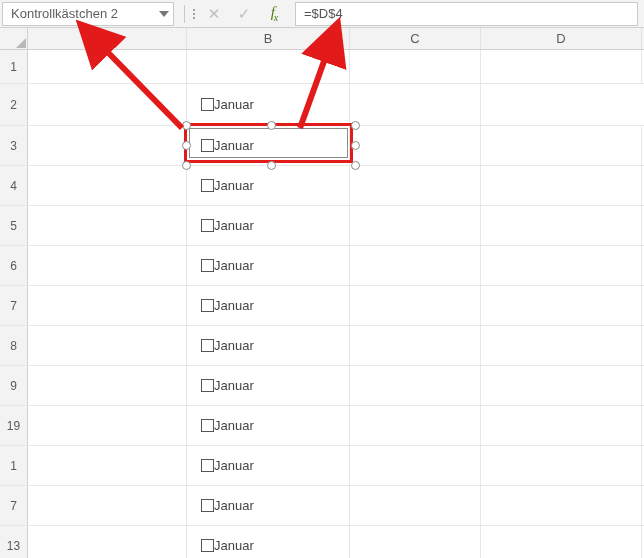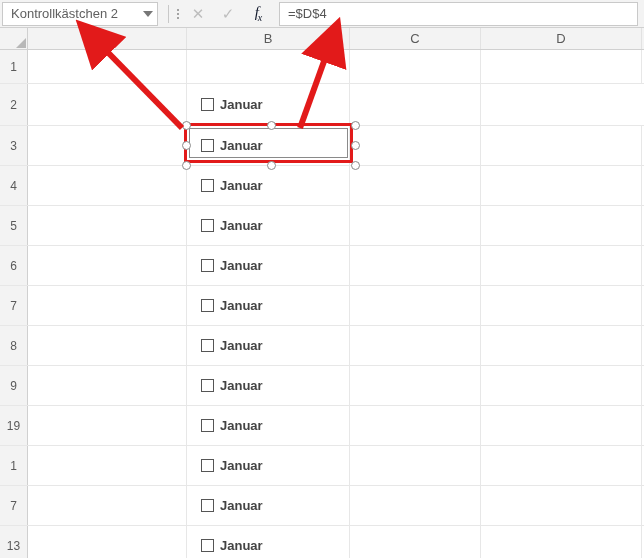--- a/index.html
+++ b/index.html
@@ -20,21 +20,21 @@
     align-items: center;
     height: 28px;
     background: #f3f3f3;
     border-bottom: 1px solid #d0d0d0;
     padding: 0 6px 0 0;
   }
   .namebox {
     display: flex;
     align-items: center;
     justify-content: space-between;
-    width: 156px;
+    width: 172px;
     height: 24px;
     background: #fff;
     border: 1px solid #c9c9c9;
     margin: 0 0 0 2px;
     padding: 0 4px 0 8px;
   }
   .namebox span { color: #606060; }
   .caret-down {
     width: 0; height: 0;
     border-left: 5px solid transparent;
@@ -56,21 +56,21 @@
   .fb-btn {
     width: 26px; height: 22px;
     display: flex; align-items: center; justify-content: center;
     color: #bdbdbd;
     margin: 0 2px;
     font-size: 15px;
   }
   .fx {
     font-family: "Times New Roman", serif;
     font-style: italic;
-    color: #0f172a;
+    color: #4d7c0f;
     font-size: 15px;
     letter-spacing: -1px;
     text-decoration: underline;
   }
   .fx sub { font-size: 10px; font-style: italic; }
   .formula-input {
     flex: 1;
     height: 24px;
     background: #fff;
     border: 1px solid #c9c9c9;
@@ -135,23 +135,21 @@
     color: #4a4a4a;
   }
   .cell.cD { justify-content: center; }
   .r1  { height: 34px; }
   .r2  { height: 42px; }
   .rN  { height: 40px; }
   
   .chk {
     display: flex;
     align-items: center;
-    gap: 6px;
     padding-left: 8px;
-    font-weight: bold;
   }
   .chk .box {
     width: 13px; height: 13px;
     border: 1.5px solid #555;
     background: #fff;
   }
   .chk .lbl { color: #444; font-size: 13px; }
   
   .selbox {
     position: absolute;

